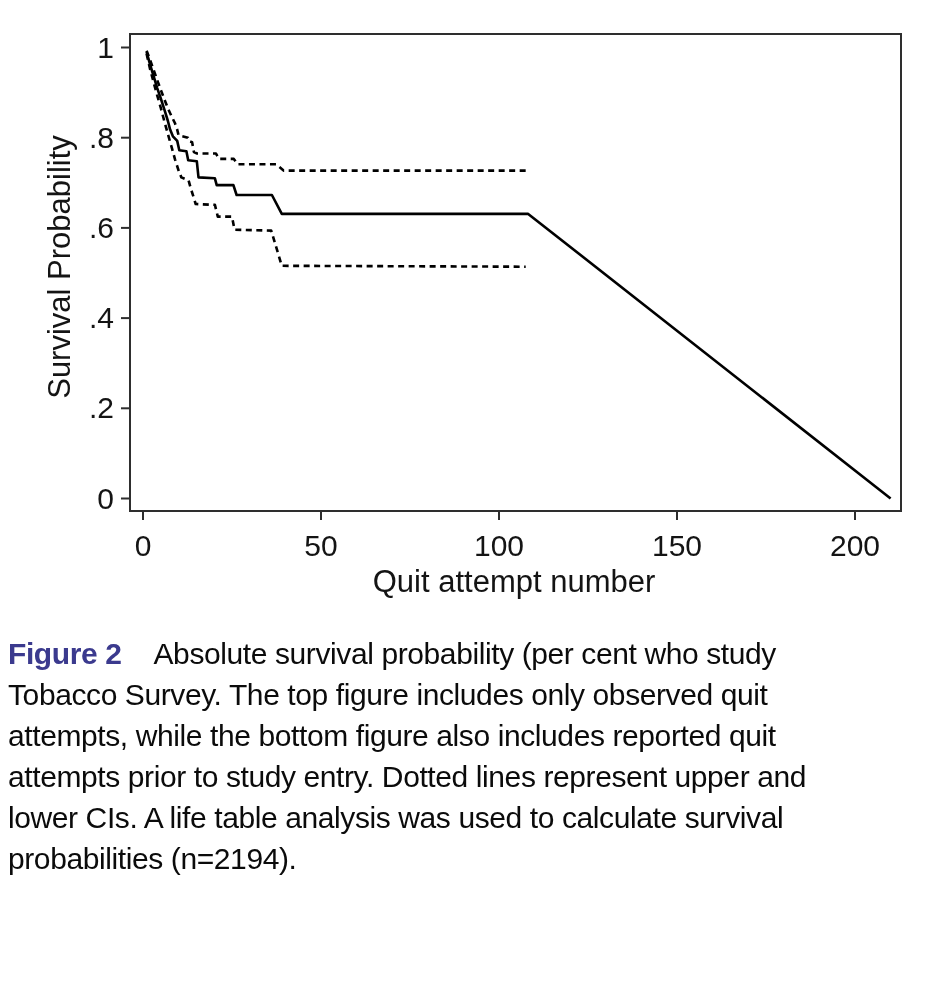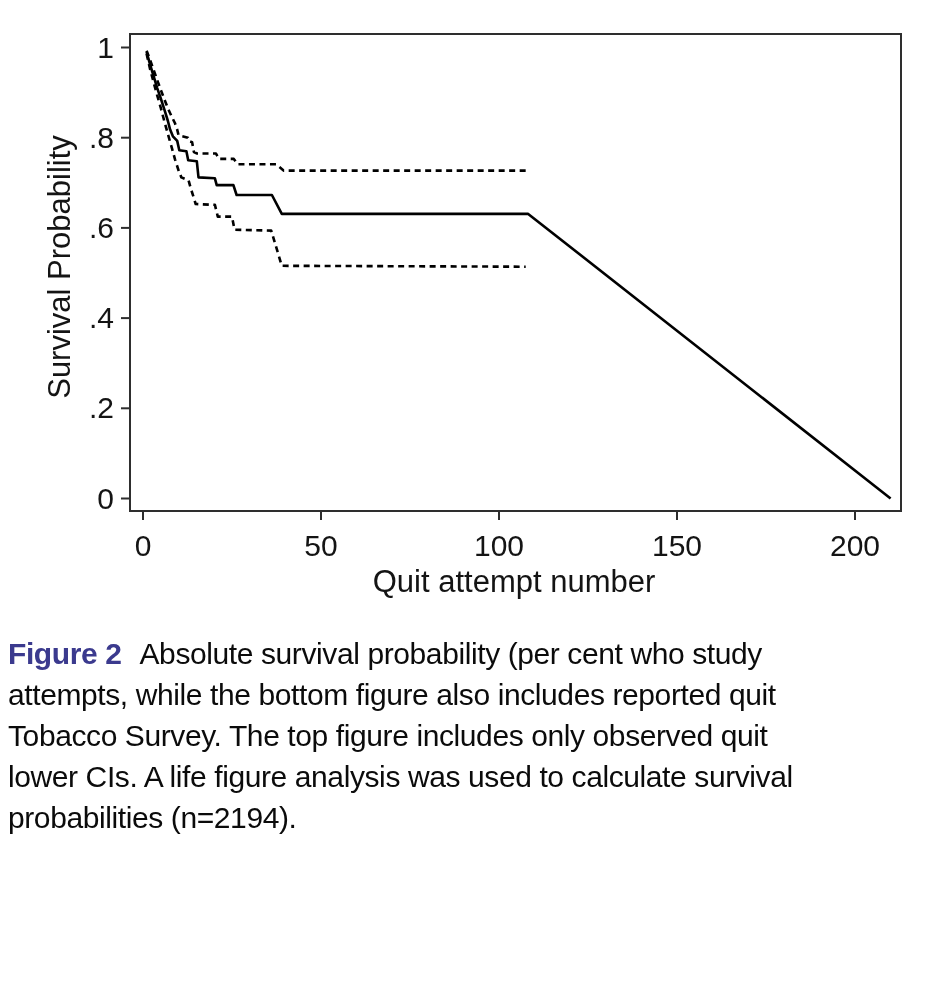--- a/index.html
+++ b/index.html
@@ -8,21 +8,21 @@
   svg text{font-family:"Liberation Sans",sans-serif;fill:#141414;}
   .box{fill:none;stroke:#2e2e2e;stroke-width:2;}
   .tick{stroke:#2e2e2e;stroke-width:2;}
   .solid{fill:none;stroke:#000000;stroke-width:2.6;stroke-linejoin:round;}
   .dashed{fill:none;stroke:#000000;stroke-width:2.6;stroke-linejoin:round;stroke-dasharray:6 4.5;}
   .xlab{font-size:30px;text-anchor:middle;}
   .ylab{font-size:30px;text-anchor:end;}
   .axis-title{font-size:31px;text-anchor:middle;}
   #caption{position:absolute;left:8px;top:633px;width:936px;color:#0b0b0b;}
   .cap-line{font-size:30px;line-height:41px;white-space:nowrap;letter-spacing:-0.4px;}
-  .fig-label{font-weight:bold;margin-right:18px;}
+  .fig-label{font-weight:bold;margin-right:32px;}
 </style>
 </head>
 <body>
 
 <div id="panel">
 
   <svg id="plot" width="948" height="618" viewBox="0 0 948 618">
       <text x="114" y="57.5" class="ylab">1</text>
       <line x1="121" y1="47.5" x2="130" y2="47.5" class="tick"></line>
       <text x="114" y="147.7" class="ylab">.8</text>
@@ -51,19 +51,20 @@
   <path d="M146.6 52.0 L150.1 64.6 L153.7 76.4 L157.2 88.1 L160.8 98.5 L164.4 109.7 L167.9 121.0 L170.1 129.6 L172.9 136.3 L177.2 140.9 L179.3 150.3 L186.4 151.2 L188.2 160.3 L196.8 161.2 L198.5 177.4 L214.9 178.3 L216.7 185.1 L233.4 185.1 L236.6 195.0 L271.9 195.0 L281.8 213.9 L528.2 213.9 L890.6 498.5" class="solid" style="stroke: rgb(0, 0, 0);"></path>
       <path d="M146.6 50.7 L150.1 60.1 L153.7 70.1 L157.2 80.0 L160.8 89.9 L164.4 99.4 L167.9 108.4 L171.5 116.1 L175.0 123.3 L177.2 129.6 L178.6 135.4 L187.9 137.7 L189.3 141.3 L192.1 142.2 L193.9 152.1 L197.1 153.5 L216.0 153.5 L218.8 158.9 L233.8 158.9 L237.7 164.3 L276.1 164.3 L283.6 170.6 L527.5 170.6" class="dashed" style="stroke: rgb(0, 0, 0);"></path>
       <path d="M146.6 53.8 L150.1 69.1 L153.7 82.7 L157.2 95.3 L160.8 107.9 L164.4 121.5 L167.9 134.1 L171.5 146.7 L175.0 159.3 L178.6 170.6 L181.4 177.4 L188.6 180.5 L190.7 188.2 L193.6 197.2 L195.7 204.0 L214.9 204.9 L217.8 216.6 L232.0 216.6 L234.5 229.7 L271.2 230.6 L281.8 265.8 L525.7 266.7" class="dashed" style="stroke: rgb(0, 0, 0);"></path>
     </svg>
 
   <div id="caption">
     <div class="cap-line">
       <span class="fig-label" style="color: rgb(59, 58, 142);">Figure 2</span><span>Absolute survival probability (per cent who study</span>
     </div>
 
+      <div class="cap-line">Tobacco Survey. The top figure includes only observed quit</div>
       <div class="cap-line">attempts, while the bottom figure also includes reported quit</div>
-      <div class="cap-line">Tobacco Survey. The top figure includes only observed quit</div>
-      <div class="cap-line">lower CIs. A life figure analysis was used to calculate survival</div>
+      <div class="cap-line">attempts prior to study entry. Dotted lines represent upper and</div>
+      <div class="cap-line">lower CIs. A life table analysis was used to calculate survival</div>
       <div class="cap-line">probabilities (n=2194).</div>
     </div>
 
 </div>
 
 </body></html>

